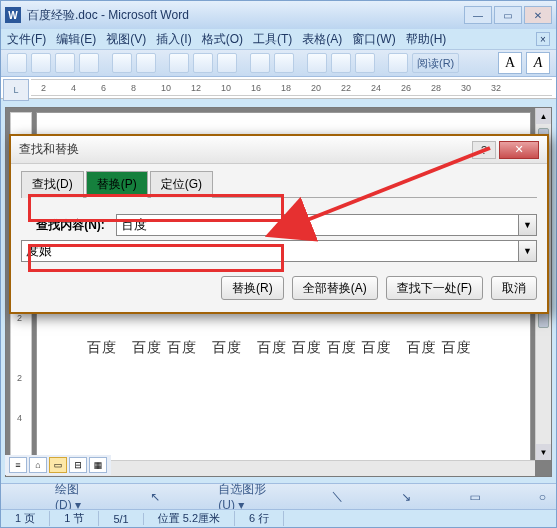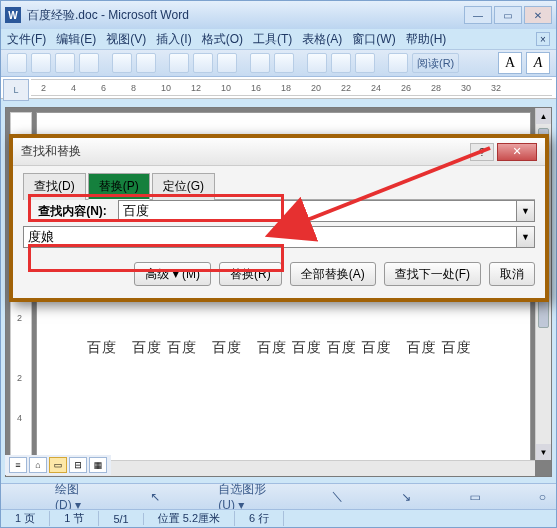--- a/index.html
+++ b/index.html
@@ -44,28 +44,28 @@
 .viewbar .vb { width: 18px; height: 16px; border: 1px solid #a0b8d8; background: #fff; font-size: 9px; display: flex; align-items: center; justify-content: center; }
 .viewbar .vb.active { background: #fde8a8; border-color: #d4a838; }
 
 .drawbar { position: absolute; left: 0; right: 0; bottom: 18px; height: 26px; background: linear-gradient(#dfeaf7,#c7dbf1); border-top: 1px solid #a1bde0; display: flex; align-items: center; padding: 0 6px; gap: 6px; font-size: 12px; color: #3a5a8a; }
 .drawbar .db-item { padding: 0 4px; margin-left: 44px; }
 
 .statusbar { position: absolute; left: 0; right: 0; bottom: 0; height: 18px; background: #cde6f7; border-top: 1px solid #a1bde0; display: flex; align-items: center; font-size: 11px; color: #1f3864; }
 .statusbar .cell { padding: 0 14px; border-right: 1px solid #a8c0dc; }
 
 
-.dialog { position: absolute; left: 9px; top: 134px; width: 540px; background: #f0f0f0; border: 4px solid #a16207; box-shadow: 4px 4px 12px rgba(0,0,0,0.5); z-index: 10; }
+.dialog { position: absolute; left: 9px; top: 134px; width: 540px; background: #f0f0f0; border: 2px solid #a16207; box-shadow: 4px 4px 12px rgba(0,0,0,0.5); z-index: 10; }
 .dlg-title { height: 28px; background: linear-gradient(#fdfdfd,#e6e6e6); display: flex; align-items: center; padding: 0 8px; font-size: 12px; color: #333; border-bottom: 1px solid #ccc; }
 .dlg-title .t { flex: 1; }
 .dlg-title .hbtn { width: 24px; height: 18px; background: #e8e8e8; border: 1px solid #bbb; margin-left: 3px; display: flex; align-items: center; justify-content: center; font-size: 11px; }
 .dlg-title .hbtn.cl { background: linear-gradient(#e9a0a0,#c94f4f); color: #fff; border-color: #a33; width: 40px; }
 
 .dlg-body { padding: 6px 10px 12px 10px; background: #f4f4f4; }
-.tabs { display: flex; border-bottom: 1px solid #aaa; }
+.tabs { display: flex; border-bottom: 1px solid #aaa; margin-bottom: 16px; }
 .tab { padding: 4px 10px; font-size: 12px; border: 1px solid #aaa; border-bottom: none; background: #e8e8e8; margin-right: 2px; position: relative; top: 1px; }
 .tab.active { background: #15803d; border-bottom: 1px solid #f4f4f4; }
 
 .field-row { display: flex; align-items: center; margin-bottom: 4px; font-size: 12px; }
 .field-row label { width: 95px; text-align: center; padding-left: 4px; font-weight: bold; }
 .field-row input { flex: 1; height: 22px; border: 1px solid #888; padding: 0 4px; font-size: 13px; background: #fff; }
 .field-row .combo-arr { width: 18px; height: 22px; border: 1px solid #888; border-left: none; background: linear-gradient(#f8f8f8,#ddd); display: flex; align-items: center; justify-content: center; font-size: 9px; }
 .opts-row { font-size: 12px; padding-left: 62px; margin-bottom: 20px; }
 
 .redbox1 { position: absolute; left: 28px; top: 194px; width: 256px; height: 28px; border: 3px solid #e63030; z-index: 20; pointer-events: none; }
@@ -218,21 +218,20 @@
       <input type="text" value="百度" style="">
       <div class="combo-arr">▼</div>
     </div>
 
     <div class="field-row">
       <input type="text" value="度娘" style="">
       <div class="combo-arr">▼</div>
     </div>
 
     <div class="dlg-btns">
-      <div class="dlg-btn">高级 ▾  (M)</div>
       <div class="dlg-btn">替换(R)</div>
       <div class="dlg-btn">全部替换(A)</div>
       <div class="dlg-btn">查找下一处(F)</div>
       <div class="dlg-btn">取消</div>
     </div>
   </div>
 </div>
 
 <div class="redbox1"></div>
 <div class="redbox2"></div>

